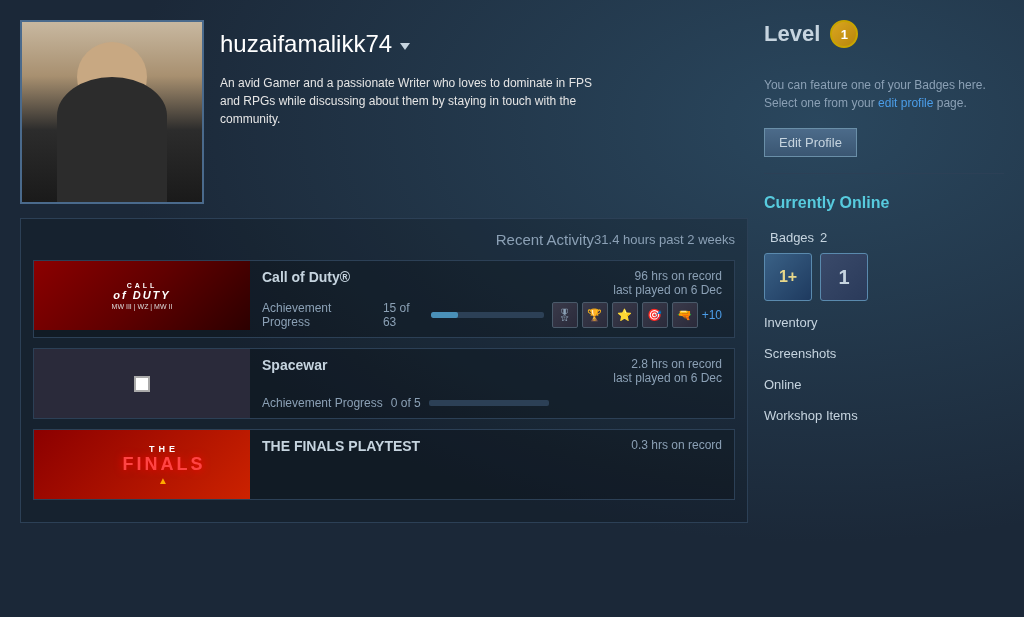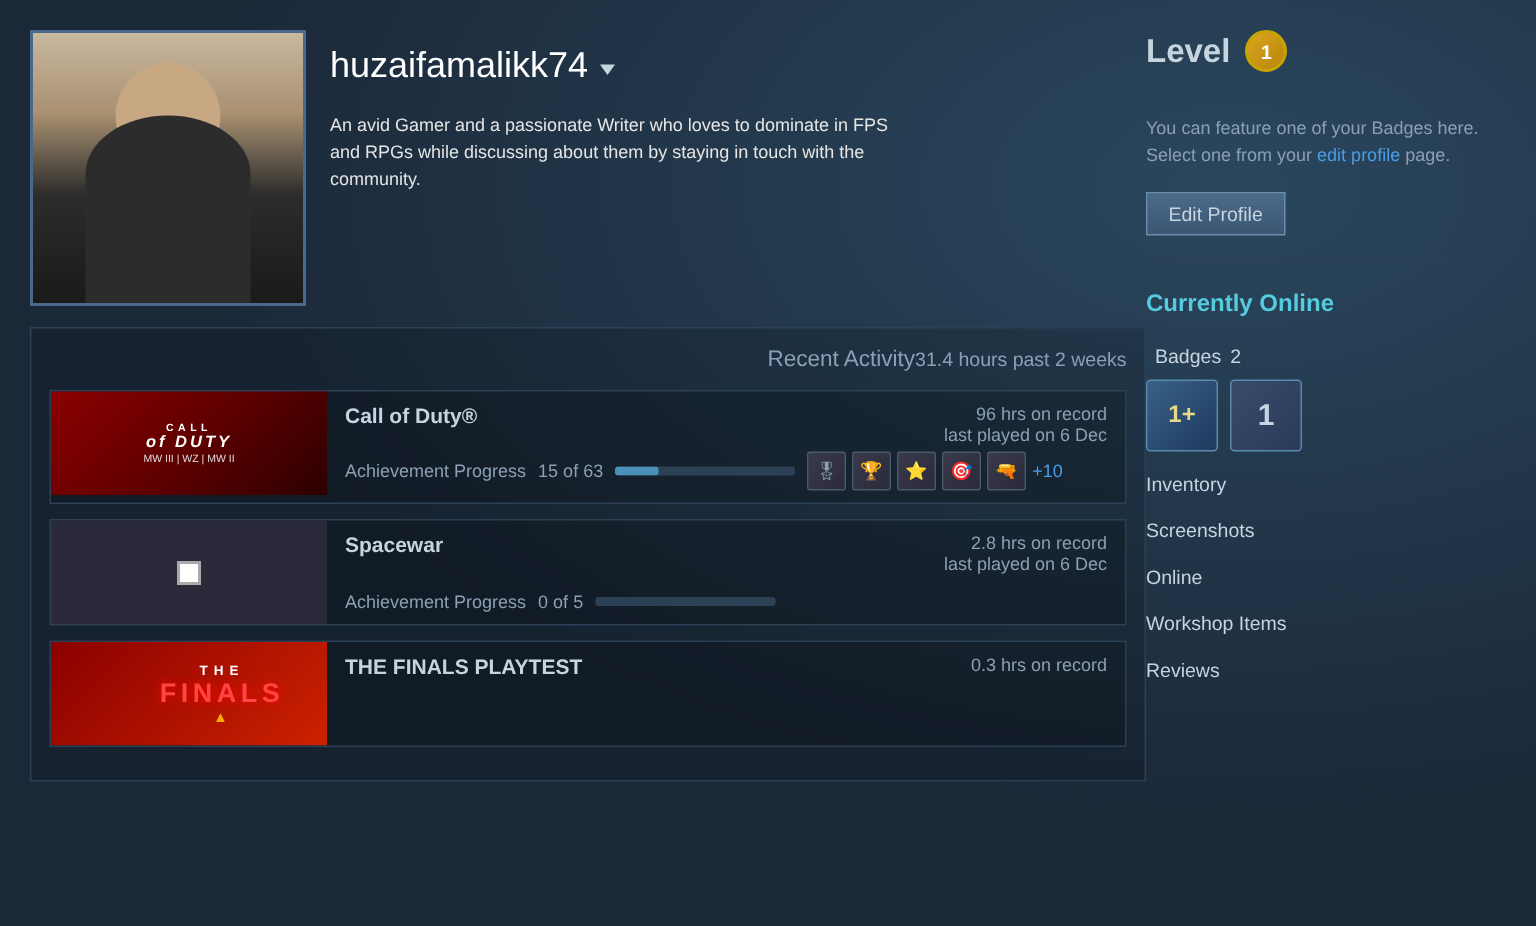--- a/index.html
+++ b/index.html
@@ -11,20 +11,21 @@
       font-family: Arial, 'Motiva Sans', sans-serif;
       color: #c6d4df;
       overflow: hidden;
     }
 
     .main-container {
       display: flex;
       width: 100%;
       height: 100%;
       padding: 20px;
+      gap: 16px;
     }
 
     
     .left-col {
       flex: 1;
       display: flex;
       flex-direction: column;
       gap: 14px;
     }
 
@@ -269,21 +270,21 @@
     .game-item {
       display: flex;
       gap: 0;
       background: rgba(0,0,0,0.2);
       margin-bottom: 10px;
       border: 1px solid #2c4056;
       position: relative;
     }
 
     .game-thumbnail {
-      width: 184px;
+      width: 216px;
       height: 69px;
       flex-shrink: 0;
       overflow: hidden;
       position: relative;
     }
 
     .cod-thumb {
       width: 100%;
       height: 100%;
       background: #8b0000;
@@ -591,15 +592,14 @@
 
 
     <a class="sidebar-link">Inventory</a>
 
     <a class="sidebar-link">Screenshots</a>
 
     <a class="sidebar-link">Online</a>
 
     <a class="sidebar-link">Workshop Items</a>
 
-    <a class="sidebar-link">Reviews</a>
   </div>
 </div>
 
 </body></html>

